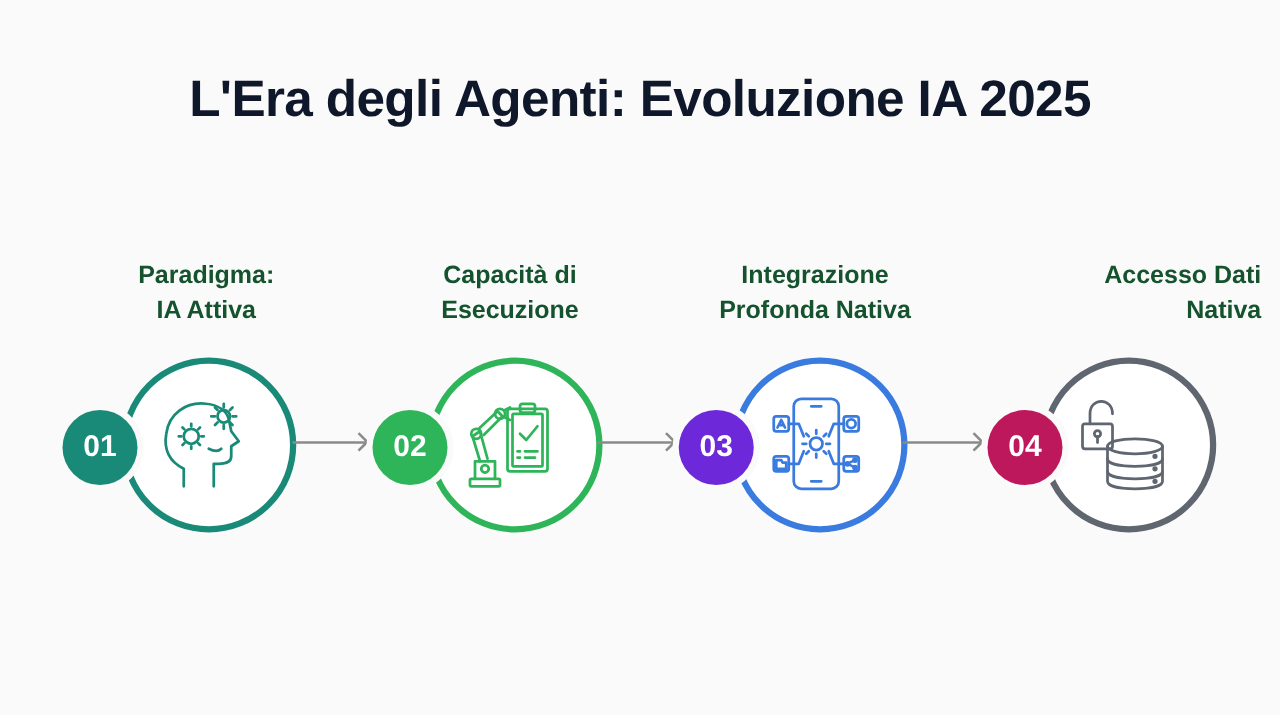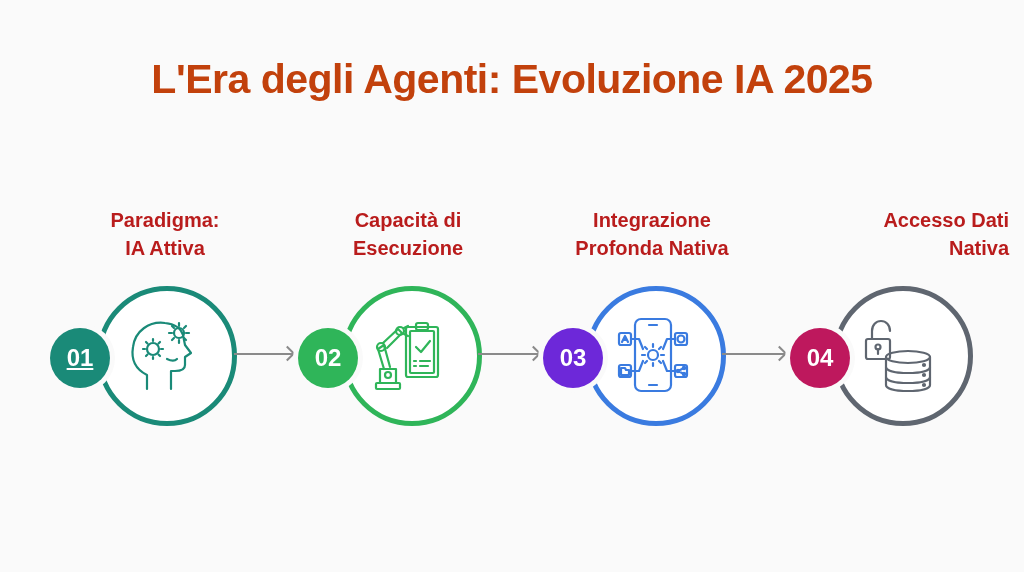--- a/index.html
+++ b/index.html
@@ -1,18 +1,18 @@
 <!DOCTYPE html>
 <html><head>
 <meta charset="utf-8">
 <style>
   html, body { margin:0; padding:0; }
   body { width:1024px; height:572px; background:#fafafa; font-family:"Liberation Sans", sans-serif; position:relative; overflow:hidden; }
-  .title { position:absolute; top:56px; left:0; width:1024px; text-align:center; font-size:41px; font-weight:bold; color:#c2410c; letter-spacing:-0.5px; }
-  .step-label { position:absolute; width:220px; text-align:center; font-size:20px; font-weight:bold; color:#b91c1c; line-height:28px; }
+  .title { position:absolute; top:56px; left:0; width:1024px; text-align:center; font-size:41px; font-weight:bold; color:#0f172a; letter-spacing:-0.5px; }
+  .step-label { position:absolute; width:220px; text-align:center; font-size:20px; font-weight:bold; color:#14532d; line-height:28px; }
   .ring { position:absolute; width:130px; height:130px; border-radius:50%; border:5px solid; background:#fff; }
   .badge { position:absolute; width:60px; height:60px; border-radius:50%; color:#fff; font-size:24px; font-weight:bold; display:flex; align-items:center; justify-content:center; box-shadow:0 0 0 5px #fafafa; }
   .icon { position:absolute; }
   .arrow { position:absolute; height:2px; background:#8a8a8a; }
   .arrow::after { content:""; position:absolute; right:0; top:-5px; width:9px; height:9px; border-top:2px solid #8a8a8a; border-right:2px solid #8a8a8a; transform:rotate(45deg); transform-origin:center; right:1px; }
 </style>
 </head>
 <body>
 
 <div class="title">L'Era degli Agenti: Evoluzione IA 2025</div>
@@ -23,21 +23,21 @@
 </div>
 <div class="ring" style="left:97px; top:286px; border-color:#1a8a78;"></div>
 <svg class="icon" style="left:125px; top:315px;" width="80" height="80" viewBox="0 0 80 80" fill="none" stroke="#1a8a78" stroke-width="2.2" stroke-linecap="round" stroke-linejoin="round">
   <path d="M22 74 V60 C10 54 6 44 8 32 C10 16 24 6 40 8 C50 9 56 14 58 20 L60 30 L66 38 L60 42 L60 50 C60 54 56 56 50 56 L46 56 V74"></path>
   <circle cx="28" cy="34" r="6"></circle>
   <path d="M28 24 V26 M28 42 V44 M18 34 H20 M36 34 H38 M21 27 L22.5 28.5 M33.5 39.5 L35 41 M21 41 L22.5 39.5 M33.5 28.5 L35 27"></path>
   <circle cx="54" cy="18" r="5"></circle>
   <path d="M54 8 V11 M54 25 V28 M44 18 H47 M61 18 H64 M47 11 L49 13 M59 23 L61 25 M47 25 L49 23 M59 13 L61 11"></path>
   <path d="M42 44 C46 46 50 46 52 44"></path>
 </svg>
-<div class="badge" style="left:50px; top:328px; background:#1a8a78;text-decoration:underline;">01</div>
+<div class="badge" style="left:50px; top:328px; background:#1a8a78;">01</div>
 <div class="arrow" style="left:234px; top:353px; width:60px;"></div>
 
 <div class="step-label" style="left:298px; top:206px;">
   <div>Capacità di</div>
   <div>Esecuzione</div>
 </div>
 <div class="ring" style="left:342px; top:286px; border-color:#2fb559;"></div>
 <svg class="icon" style="left:370px; top:315px;" width="80" height="80" viewBox="0 0 80 80" fill="none" stroke="#2fb559" stroke-width="2.2" stroke-linecap="round" stroke-linejoin="round">
   <rect x="6" y="68" width="24" height="6" rx="1"></rect>
   <path d="M10 68 V54 H26 V68"></path>

